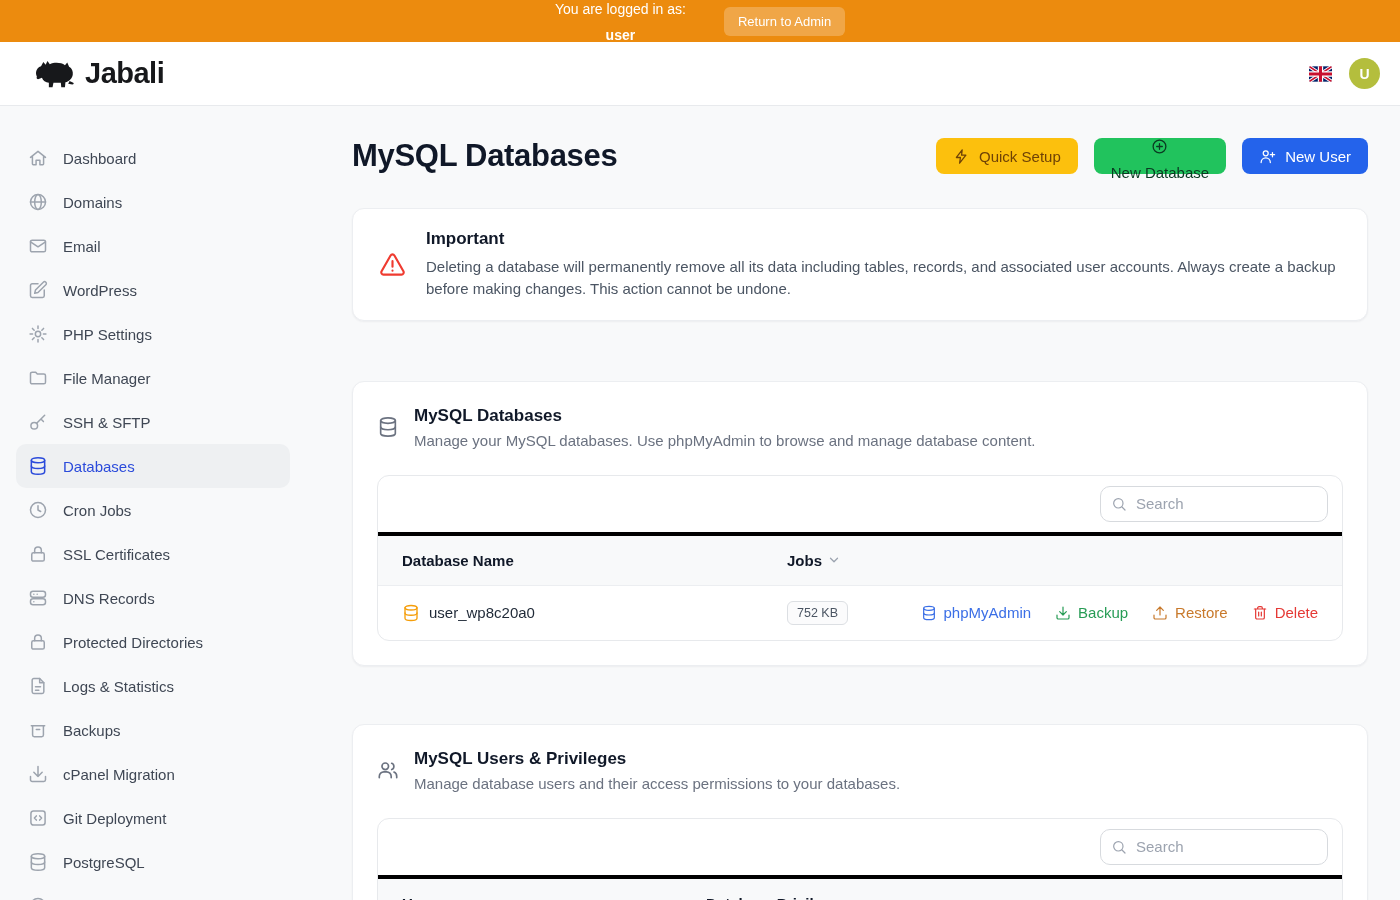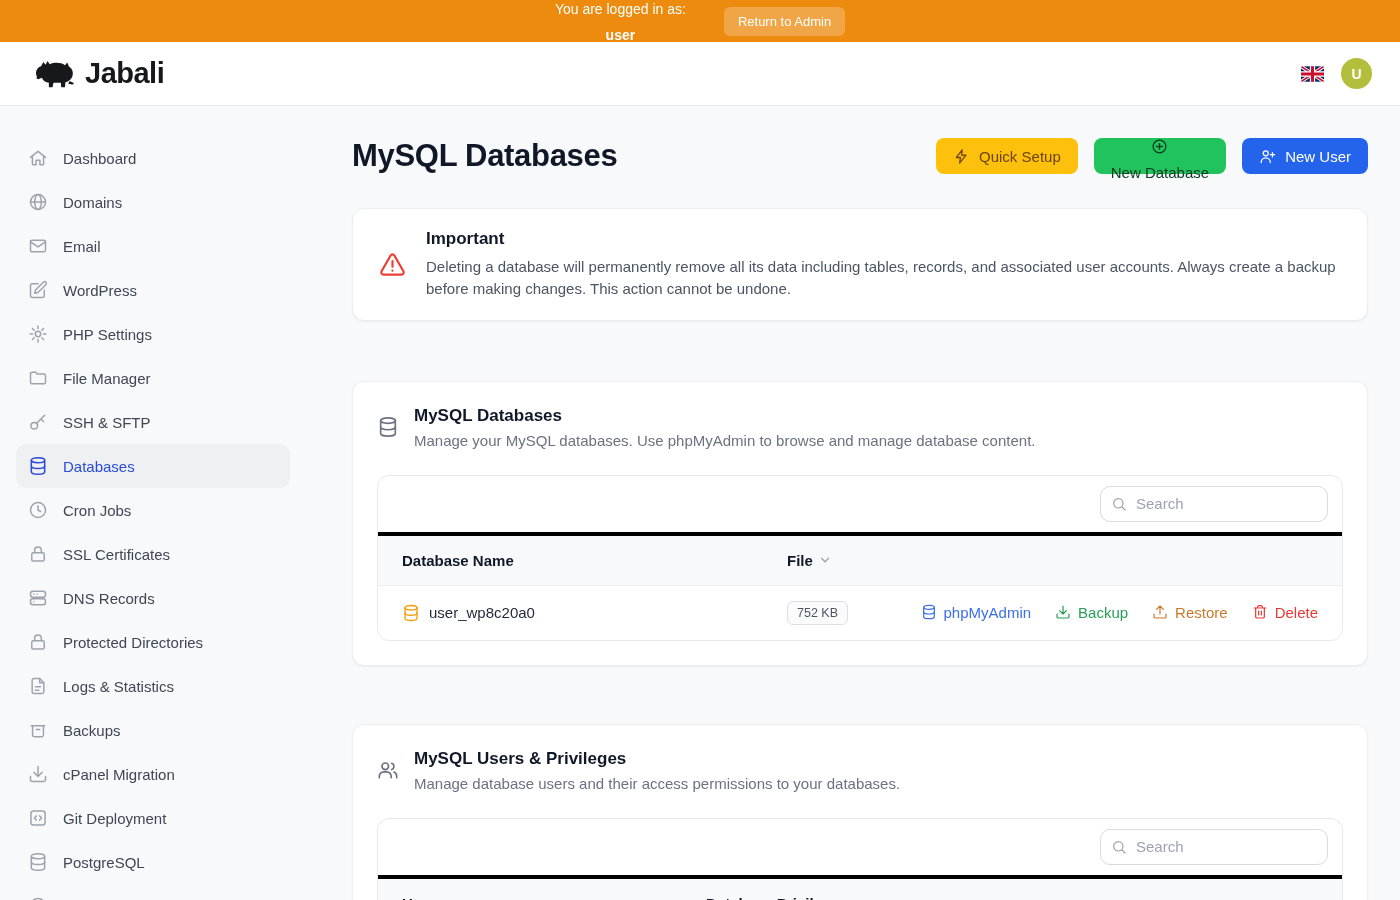--- a/index.html
+++ b/index.html
@@ -20,21 +20,21 @@
   .topbar .who { display:flex; align-items:center; gap:10px;flex-direction:column; }
   .topbar b { font-weight:700; }
   .return-btn {
     margin-left:26px; background:rgba(255,255,255,.24); color:#fff; border:none;
     border-radius:6px; padding:7px 14px; font-size:13px; font-family:inherit; cursor:pointer;
   }
 
   
   .appbar {
     height:64px; background:#fff; border-bottom:1px solid #e8eaed;
-    display:flex; align-items:center; justify-content:space-between; padding:0 28px 0 30px;
+    display:flex; align-items:center; justify-content:space-between; padding:0 20px 0 30px;
   }
   .brand { display:flex; align-items:center; gap:9px; color:#17181b; }
   .brand .boar { width:46px; height:36px; }
   .brand .boar path { fill:#17181b; }
   .brand-name { font-size:29px; font-weight:800; letter-spacing:-.5px; }
   .appbar-right { display:flex; align-items:center; gap:17px; }
   .flag { width:23px; height:16px; border-radius:2px; overflow:hidden; display:block; }
   .avatar {
     width:31px; height:31px; border-radius:50%; background:var(--avatar-bg,#b4be3d);
     color:#fff; font-size:14px; font-weight:700; display:flex; align-items:center; justify-content:center;
@@ -103,21 +103,21 @@
   .col-name { flex:0 0 385px; display:flex; align-items:center; gap:9px; }
   .col-user { flex:0 0 304px; }
   .sort { display:flex; align-items:center; gap:5px; cursor:pointer; }
   .sort .ic { width:14px; height:14px; color:#9ca3af; stroke-width:2.2; }
   .db-amber { width:18px; height:18px; color:var(--db-icon-amber,#f59e0b); }
   .badge {
     display:inline-block; border:1px solid #dcdfe3; background:#fbfbfc; color:#4b5563;
     font-size:12.5px; border-radius:6px; padding:4px 9px;
   }
   .row-actions { margin-left:auto; display:flex; align-items:center; gap:24px; }
-  .link { display:flex; align-items:flex-start; gap:7px; font-size:15px; cursor:pointer; text-decoration:none; }
+  .link { display:flex; align-items:flex-end; gap:7px; font-size:15px; cursor:pointer; text-decoration:none; }
   .link .ic { width:16px; height:16px; }
   .link.phpmyadmin { color:var(--phpmyadmin,#3b6fe6); }
   .link.backup { color:var(--backup,#279c55); }
   .link.restore { color:var(--restore,#c8792b); }
   .link.delete { color:var(--delete,#e53935); }
 </style>
 </head>
 <body>
 
 <svg width="0" height="0" style="position:absolute" aria-hidden="true">
@@ -424,21 +424,21 @@
           <div class="search-box">
             <svg class="ic">
                 <use href="#i-search"></use>
               </svg>
             <input type="text" placeholder="Search" style="">
           </div>
         </div>
         <div class="t-head">
           <div class="col-name">Database Name</div>
           <div class="sort">
-            <span>File</span>
+            <span>Jobs</span>
             <svg class="ic">
                 <use href="#i-chevron-down"></use>
               </svg>
           </div>
         </div>
         <div class="t-row">
           <div class="col-name">
             <svg class="ic db-amber">
                 <use href="#i-database"></use>
               </svg>

